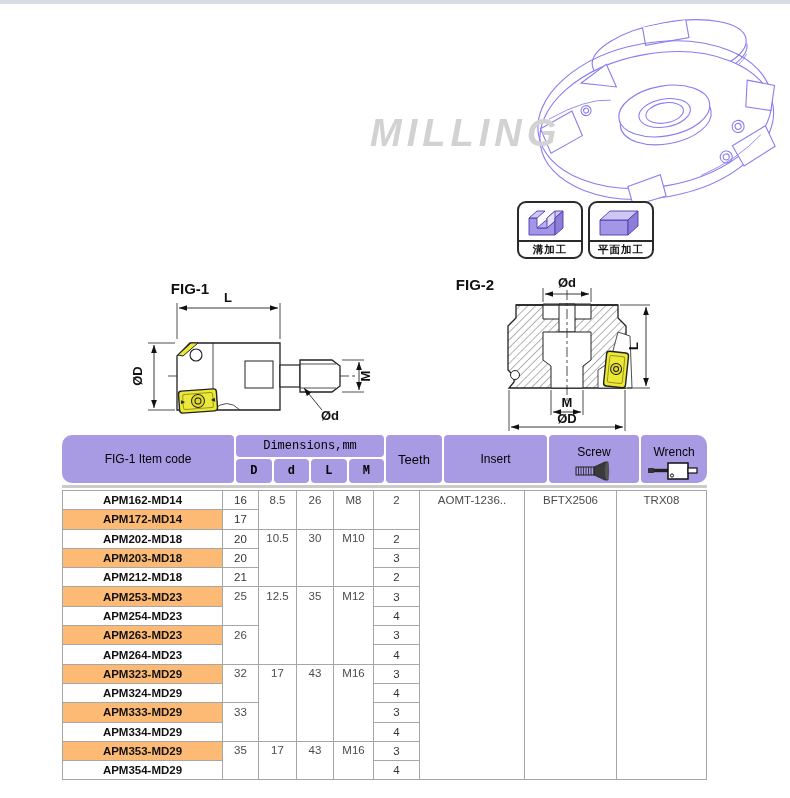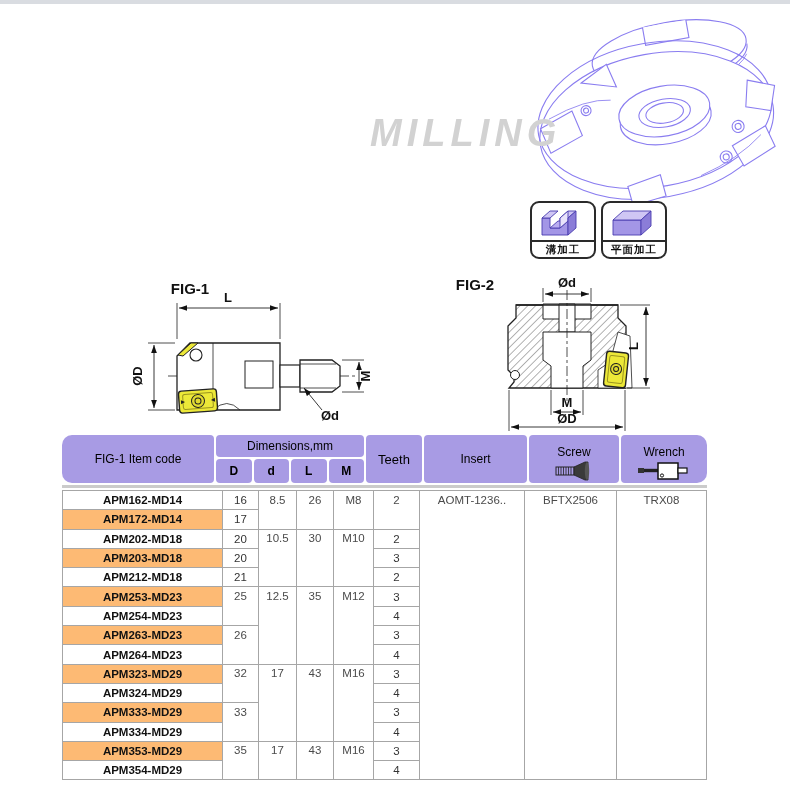--- a/index.html
+++ b/index.html
@@ -9,21 +9,21 @@
   .topbar { position:absolute; left:0; top:0; width:790px; height:4px; background:#d9dce1; }
 
   
   .milling { position:absolute; left:370px; top:112px; font-size:38px; font-weight:bold;
              font-style:italic; letter-spacing:5px; color:#d2d2d2; }
 
   
   .cutter { position:absolute; left:528px; top:0; }
 
   
-  .icons { position:absolute; left:530px; top:201px; display:flex; gap:5px; }
+  .icons { position:absolute; left:517px; top:201px; display:flex; gap:5px; }
   .mbox { width:66px; height:58px; border:2px solid #2a2a2a; border-radius:9px;
           background:#fff; display:flex; flex-direction:column; overflow:hidden; }
   .mico { flex:1; display:flex; align-items:center; justify-content:center; }
   .mlabel { height:17px; border-top:2px solid #2a2a2a; font-size:10.5px; font-weight:bold;
             color:#111; display:flex; align-items:center; justify-content:center;
             letter-spacing:1px; }
 
   
   .fig { position:absolute; }
   .fig text { font-family:"Liberation Sans", sans-serif; }
@@ -32,22 +32,22 @@
   .dline { stroke:#222; stroke-width:0.9; fill:none; }
   .eline { stroke:#222; stroke-width:0.8; fill:none; }
   .oline { stroke:#222; stroke-width:1.3; fill:#fff; }
   .cline { stroke:#222; stroke-width:0.8; fill:none; stroke-dasharray:10 3 3 3; }
 
   
   .tablewrap { position:absolute; left:62px; top:435px; width:645px; }
   .thead { display:flex; gap:2px; height:48px; }
   .hb { background:#a89be4; border-radius:4px; display:flex; align-items:center;
         justify-content:center; font-size:12px; color:#000; }
-  .hb.first { width:152px; border-radius:10px 4px 4px 10px; }
-  .dimsgroup { width:148px; display:flex; flex-direction:column; gap:2px; }
+  .hb.first { width:172px; border-radius:10px 4px 4px 10px; }
+  .dimsgroup { width:148px; display:flex; flex-direction:column; gap:2px;font-family:Liberation Mono, monospace; }
   .dimsgroup .top { height:22px; }
   .dimsub { display:flex; gap:2px; flex:1; }
   .dimsub .hb { flex:1; font-weight:bold; }
   .hb.teeth { width:56px; font-size:13px; }
   .hb.insert { width:103px; }
   .hb.tool { flex-direction:column; justify-content:center; gap:1px; padding-top:9px; }
   .hb.screw { width:90px; }
   .hb.wrench { flex:1; border-radius:4px 10px 10px 4px; }
   .sep { height:3px; background:#cbcbcb; margin-top:2px; }
   table { width:645px; border-collapse:collapse; table-layout:fixed; margin-top:2px;

